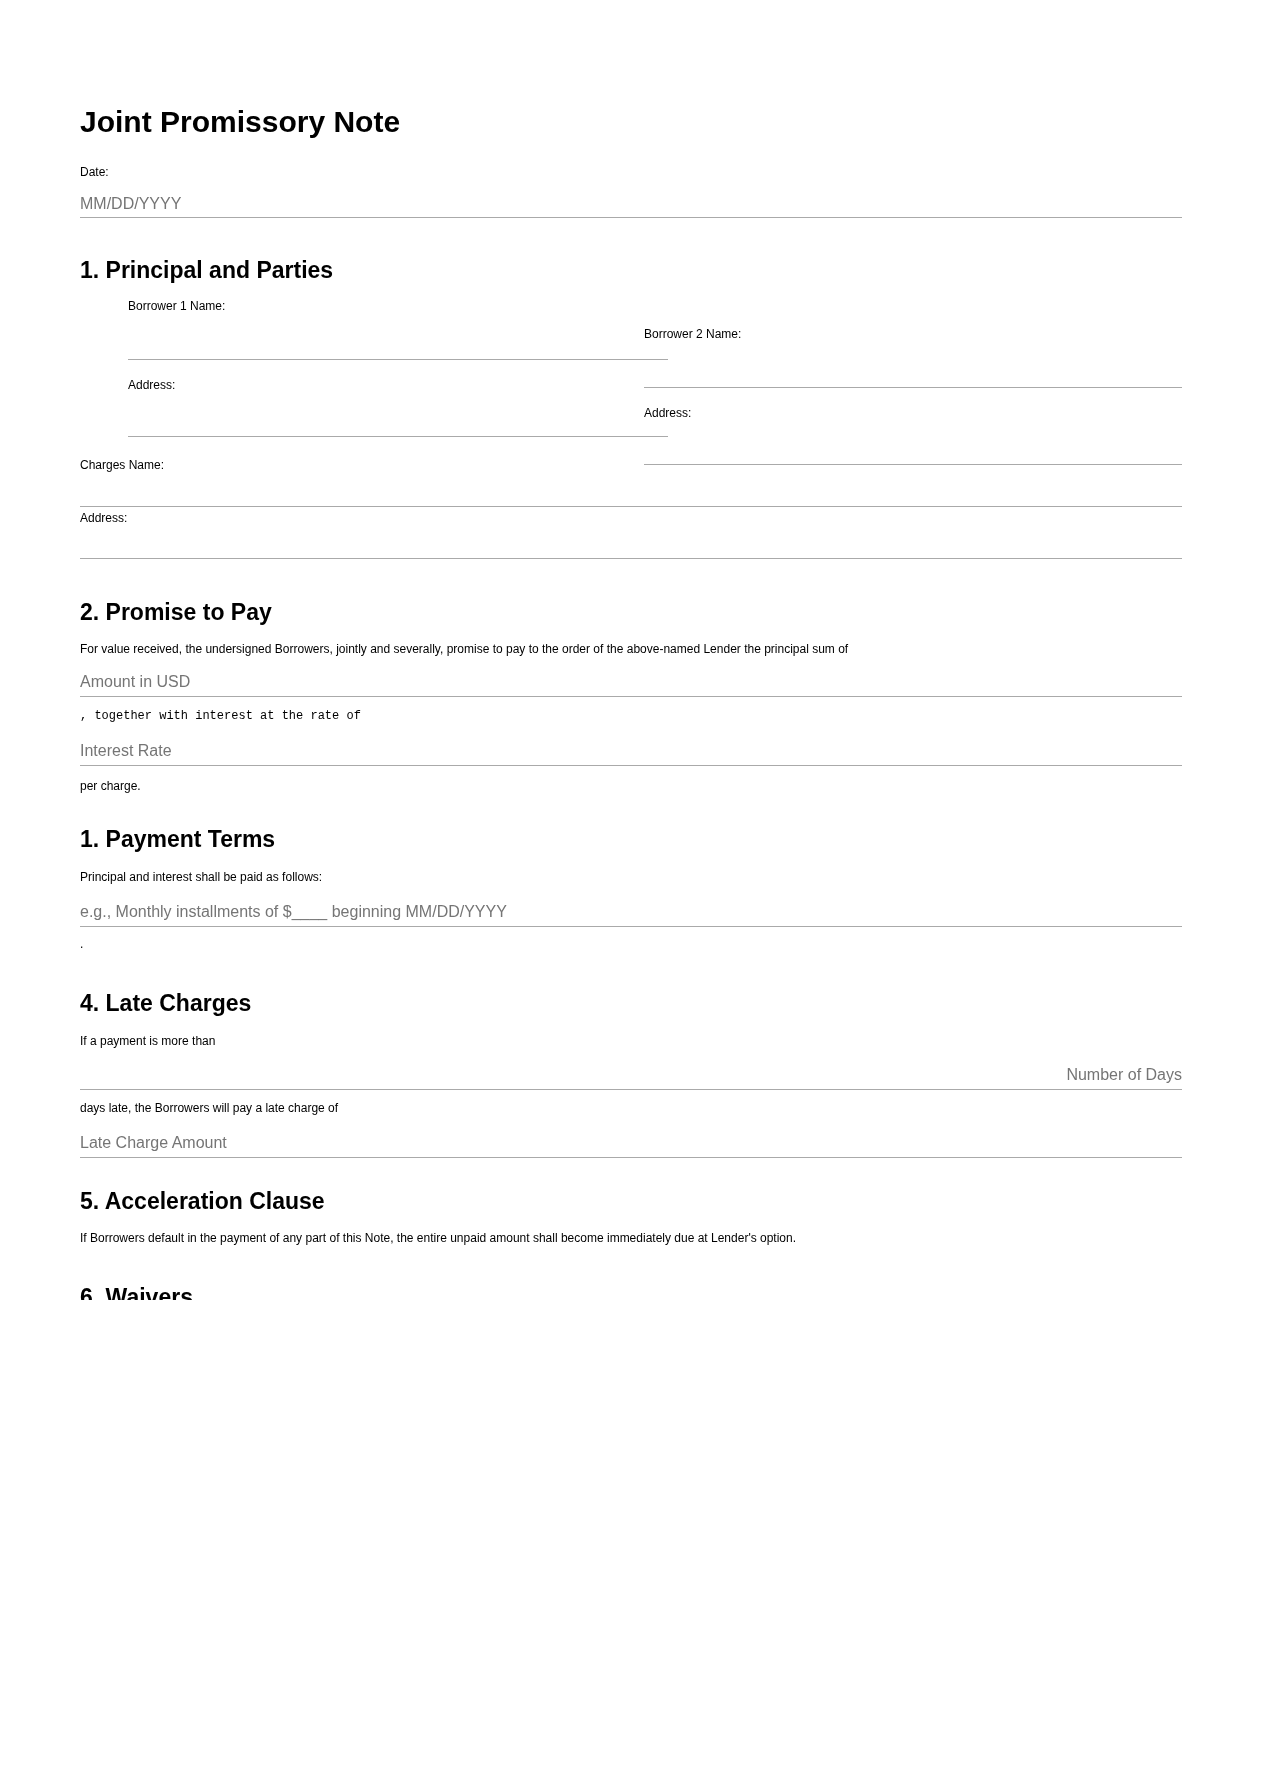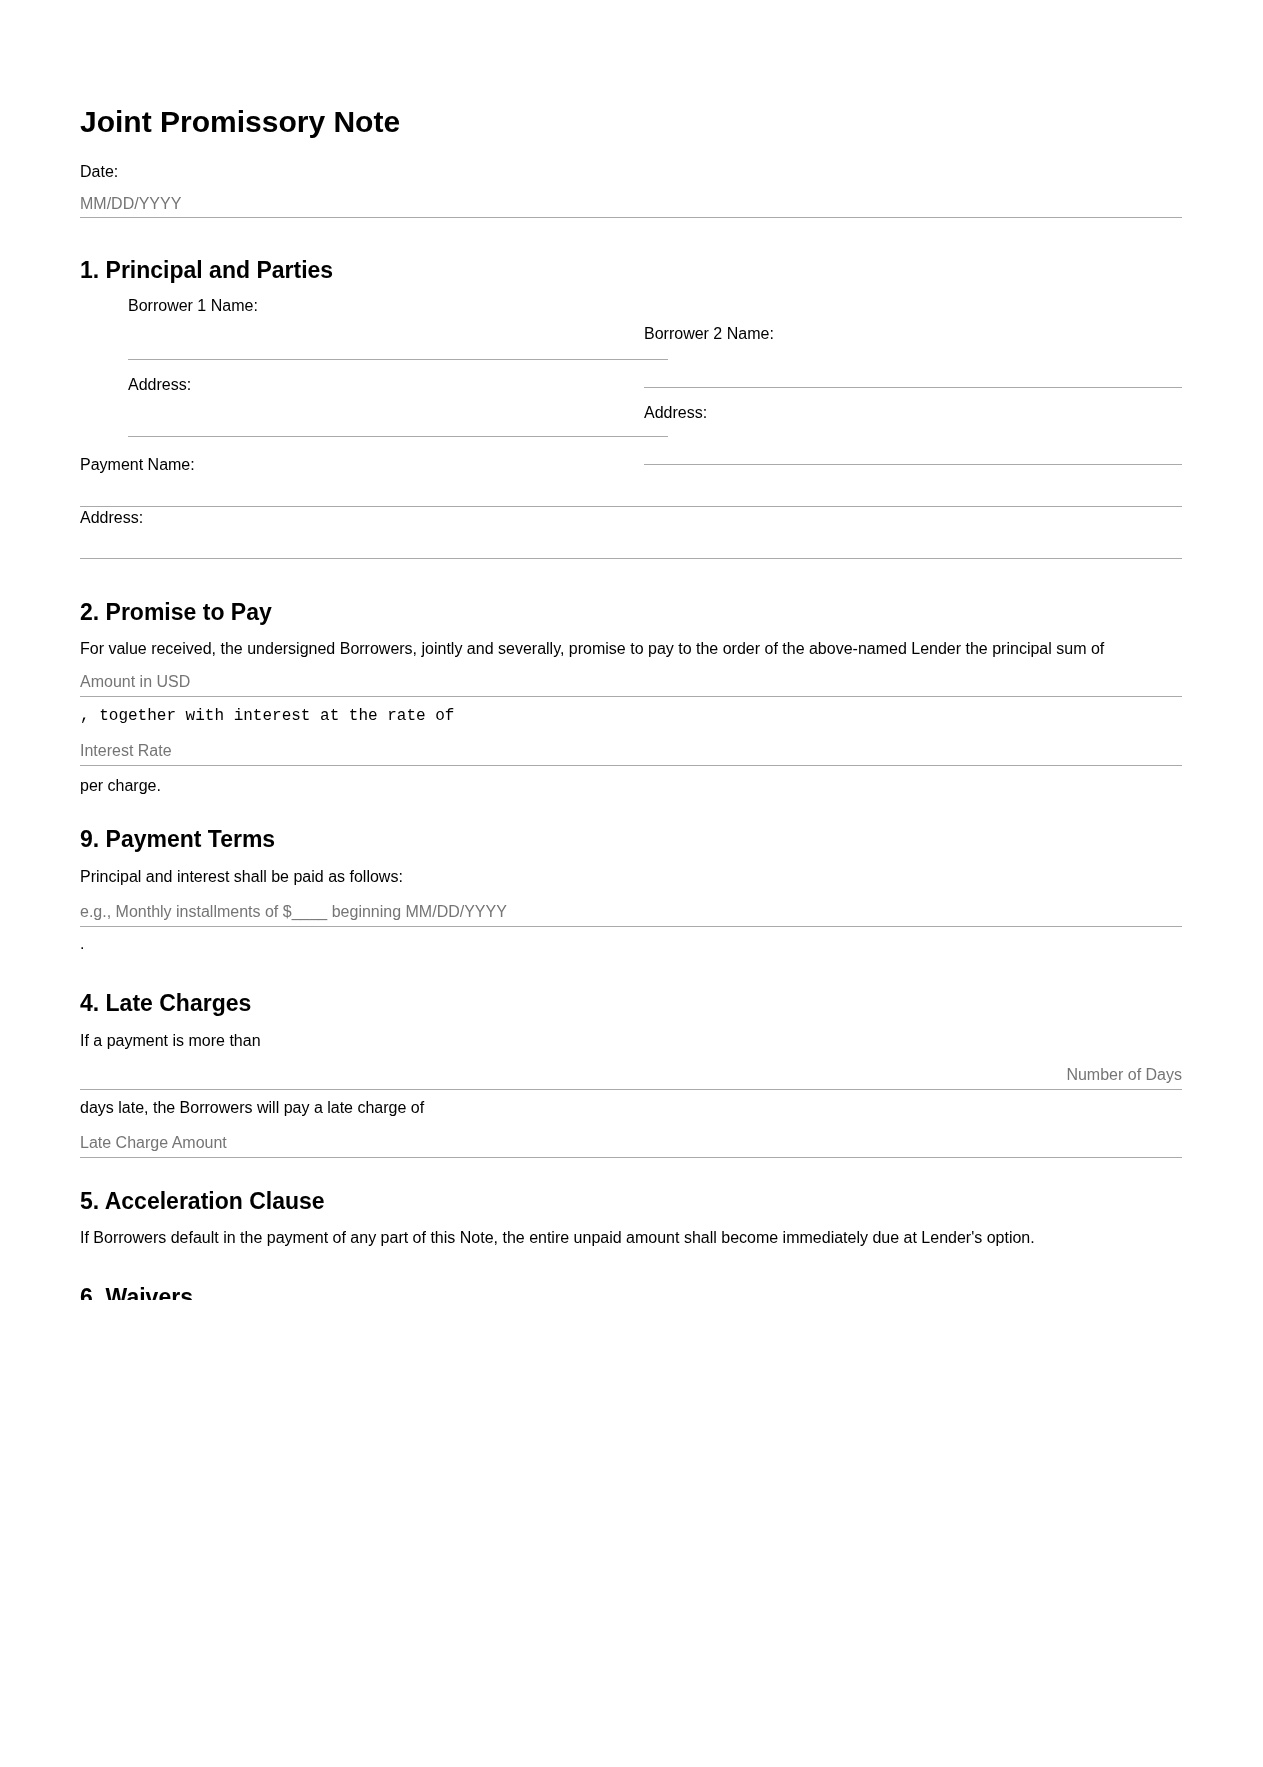--- a/index.html
+++ b/index.html
@@ -2,21 +2,21 @@
 <html><head>
 <meta charset="utf-8">
 <style>
   html, body { margin: 0; padding: 0; background: #ffffff; }
   body { width: 1263px; height: 1767px; position: relative; overflow: hidden;
          font-family: "Liberation Sans", sans-serif; color: #000; }
   .page { position: absolute; left: 80px; top: 0; width: 1102px; height: 1300px; overflow: hidden; }
   .abs { position: absolute; left: 0; white-space: nowrap; }
   .title { font-size: 30px; font-weight: bold; line-height: 36px; }
   .h3 { font-size: 23px; font-weight: bold; line-height: 22px; }
-  .txt { font-size: 16px; line-height: 20px; }
+  .txt { font-size: 12px; line-height: 20px; }
   .field { position: absolute; left: 0; width: 100%; border: none; border-bottom: 1px solid #aaaaaa;
            background: transparent; font-family: "Liberation Sans", sans-serif; font-size: 16px;
            color: #0f766e; padding: 0; box-sizing: border-box; line-height: 20px; }
   .col1 { left: 0; width: 540px; margin-left: 48px; }
   .col2 { left: 564px; width: 538px; margin-top: 28px; }
 </style>
 </head>
 <body>
 
 <div class="page">
@@ -31,34 +31,34 @@
   <div class="abs txt col1" style="top:296px;">Borrower 1 Name:</div>
   <input class="field col1" style="top: 320px; height: 40px;">
   <div class="abs txt col2" style="top:296px;">Borrower 2 Name:</div>
   <input class="field col2" style="top: 320px; height: 40px;">
 
   <div class="abs txt col1" style="top:375px;">Address:</div>
   <input class="field col1" style="top: 398px; height: 39px;">
   <div class="abs txt col2" style="top:375px;">Address:</div>
   <input class="field col2" style="top: 398px; height: 39px;">
 
-  <div class="abs txt" style="top:455px;">Payment Name:</div>
+  <div class="abs txt" style="top:455px;">Charges Name:</div>
   <input class="field" style="top: 478px; height: 29px;">
 
   <div class="abs txt" style="top:508px;">Address:</div>
   <input class="field" style="top: 530px; height: 29px;">
 
   <div class="abs h3" style="top:601px;">2. Promise to Pay</div>
   <div class="abs txt" style="top:639px;">For value received, the undersigned Borrowers, jointly and severally, promise to pay to the order of the above-named Lender the principal sum of</div>
   <input class="field" style="top: 668px; height: 29px;" placeholder="Amount in USD">
   <div class="abs txt" style="top:706px;font-family:Liberation Mono, monospace;">, together with interest at the rate of</div>
   <input class="field" style="top: 737px; height: 29px;" placeholder="Interest Rate">
   <div class="abs txt" style="top:776px;">per charge.</div>
 
-  <div class="abs h3" style="top:828px;">9. Payment Terms</div>
+  <div class="abs h3" style="top:828px;">1. Payment Terms</div>
   <div class="abs txt" style="top:867px;">Principal and interest shall be paid as follows:</div>
   <input class="field" style="top: 898px; height: 29px;" placeholder="e.g., Monthly installments of $____ beginning MM/DD/YYYY">
   <div class="abs txt" style="top:934px;">.</div>
 
   <div class="abs h3" style="top:992px;">4. Late Charges</div>
   <div class="abs txt" style="top:1031px;">If a payment is more than</div>
   <input class="field" style="top: 1061px; height: 29px; text-align: right;" placeholder="Number of Days">
   <div class="abs txt" style="top:1098px;">days late, the Borrowers will pay a late charge of</div>
   <input class="field" style="top: 1129px; height: 29px;" placeholder="Late Charge Amount">
 

